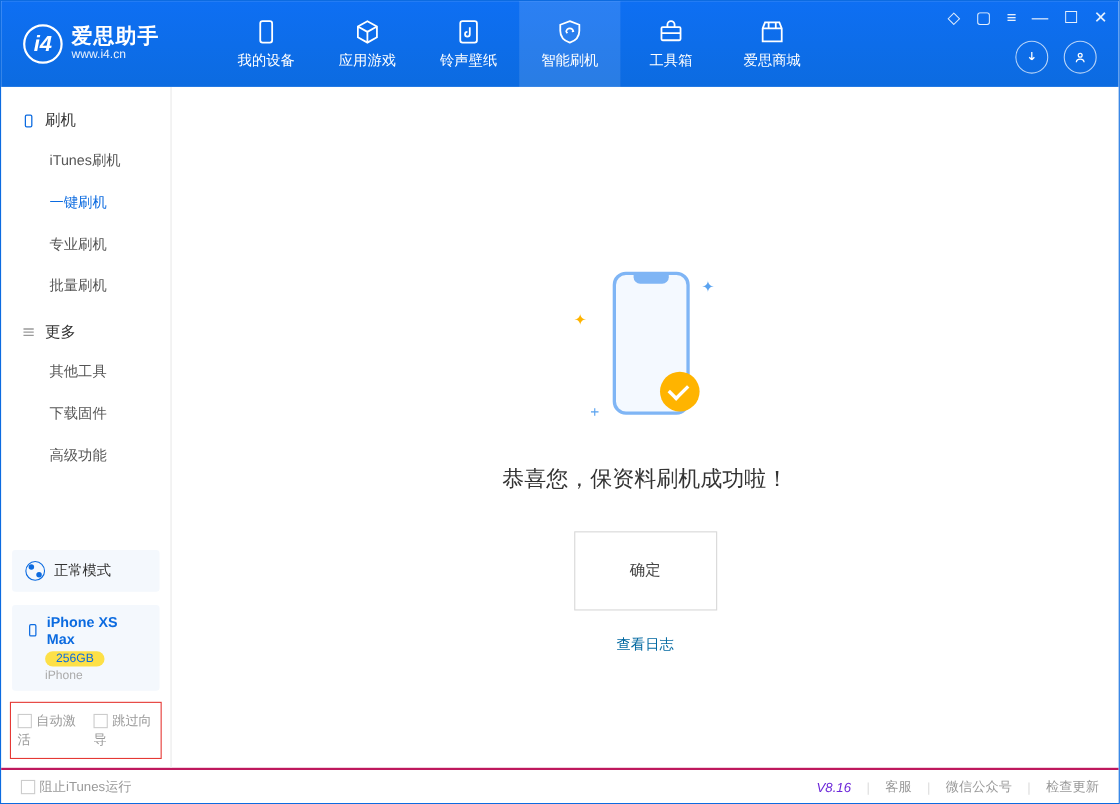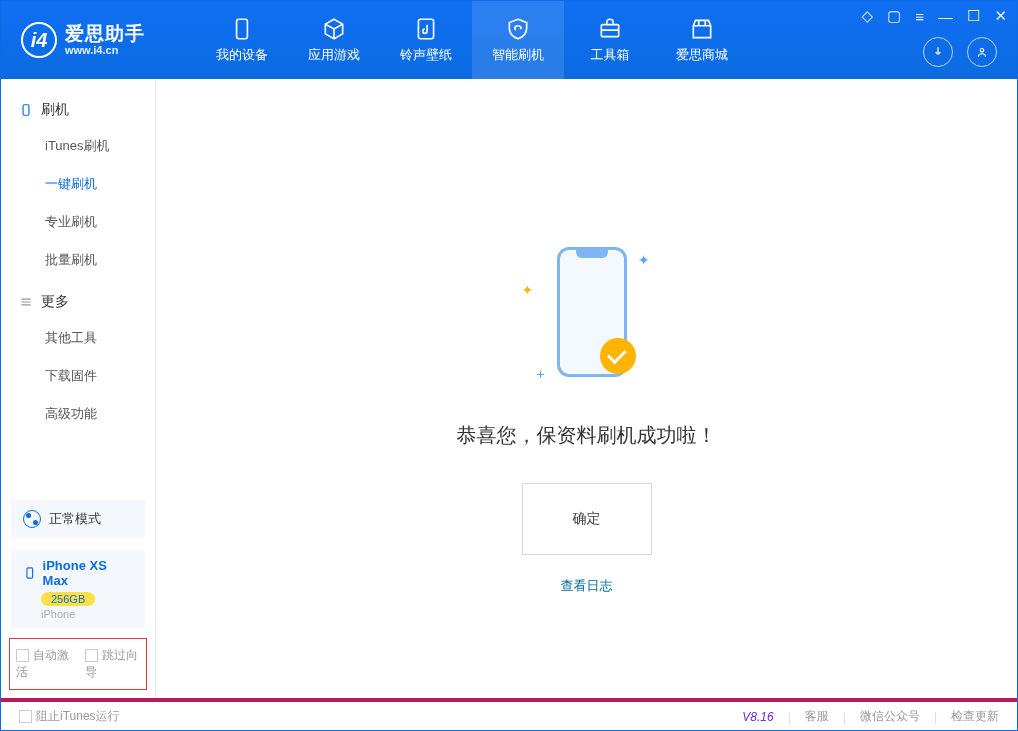--- a/index.html
+++ b/index.html
@@ -4,21 +4,21 @@
 <style>
 * { margin: 0; padding: 0; box-sizing: border-box; font-family: "Microsoft YaHei", Arial, sans-serif; }
 body { background: #fff; width: 1018px; height: 731px; overflow: hidden; border: 1px solid #0c6be0; }
 
 
 .header { background: linear-gradient(to bottom, #0e6ff3, #0c6be0); height: 78px; display: flex; align-items: center; color: #fff; position: relative; }
 .logo-area { display: flex; align-items: center; padding: 0 20px; min-width: 195px; }
 .logo-circle { width: 36px; height: 36px; border: 2.5px solid #fff; border-radius: 50%; display: flex; align-items: center; justify-content: center; font-weight: bold; font-size: 20px; margin-right: 8px; font-style: italic; }
 .logo-text { display: flex; flex-direction: column; line-height: 1.1; }
 .logo-title { font-size: 19px; font-weight: bold; letter-spacing: 1px; }
-.logo-sub { font-size: 11px; opacity: 0.9; font-weight: bold; }
+.logo-sub { font-size: 11px; opacity: 0.9; }
 
 .nav-tabs { display: flex; height: 100%; }
 .nav-tab { width: 92px; display: flex; flex-direction: column; align-items: center; justify-content: center; cursor: pointer; font-size: 13px; gap: 4px; position: relative; }
 .nav-tab.active { background: rgba(255,255,255,0.12); }
 .nav-tab svg, .nav-tab .tab-icon { width: 26px; height: 26px; }
 
 .window-controls { position: absolute; top: 6px; right: 10px; display: flex; gap: 14px; align-items: center; }
 .window-controls span { cursor: pointer; opacity: 0.9; font-size: 15px; }
 .header-right-icons { position: absolute; right: 20px; bottom: 12px; display: flex; gap: 14px; }
 .circle-btn { width: 30px; height: 30px; border: 1.5px solid rgba(255,255,255,0.7); border-radius: 50%; display: flex; align-items: center; justify-content: center; cursor: pointer; }
@@ -57,21 +57,21 @@
 .check-badge::after { content: ''; width: 14px; height: 8px; border-left: 3px solid #fff; border-bottom: 3px solid #fff; transform: rotate(-45deg) translate(1px,-2px); }
 .sparkle { position: absolute; color: #5aa3f0; font-size: 14px; }
 .sp1 { left: 10px; top: 40px; color: #ffb400; }
 .sp2 { right: 12px; top: 10px; }
 .sp3 { left: 25px; bottom: 10px; }
 .success-text { font-size: 20px; color: #333; margin-bottom: 34px; }
 .ok-btn { border: 1px solid #d8d8d8; background: #fff; padding: 26px 50px; font-size: 14px; color: #444; cursor: pointer; margin-bottom: 22px; }
 .log-link { color: #0369a1; font-size: 13px; cursor: pointer; }
 
 
-.footer { height: 33px; border-top: 4px solid #be185d; display: flex; align-items: center; padding: 0 18px; font-size: 12px; color: #999; }
+.footer { height: 33px; border-top: 2px solid #be185d; display: flex; align-items: center; padding: 0 18px; font-size: 12px; color: #999; }
 .footer-left { display: flex; align-items: center; gap: 6px; }
 .footer-right { margin-left: auto; display: flex; align-items: center; gap: 14px; }
 .footer-right .sep { color: #ddd; }
 .footer-link { cursor: pointer; }
 .version { color: #6d28d9; font-style: italic; }
 </style>
 </head>
 <body>
 
 <div class="header">

